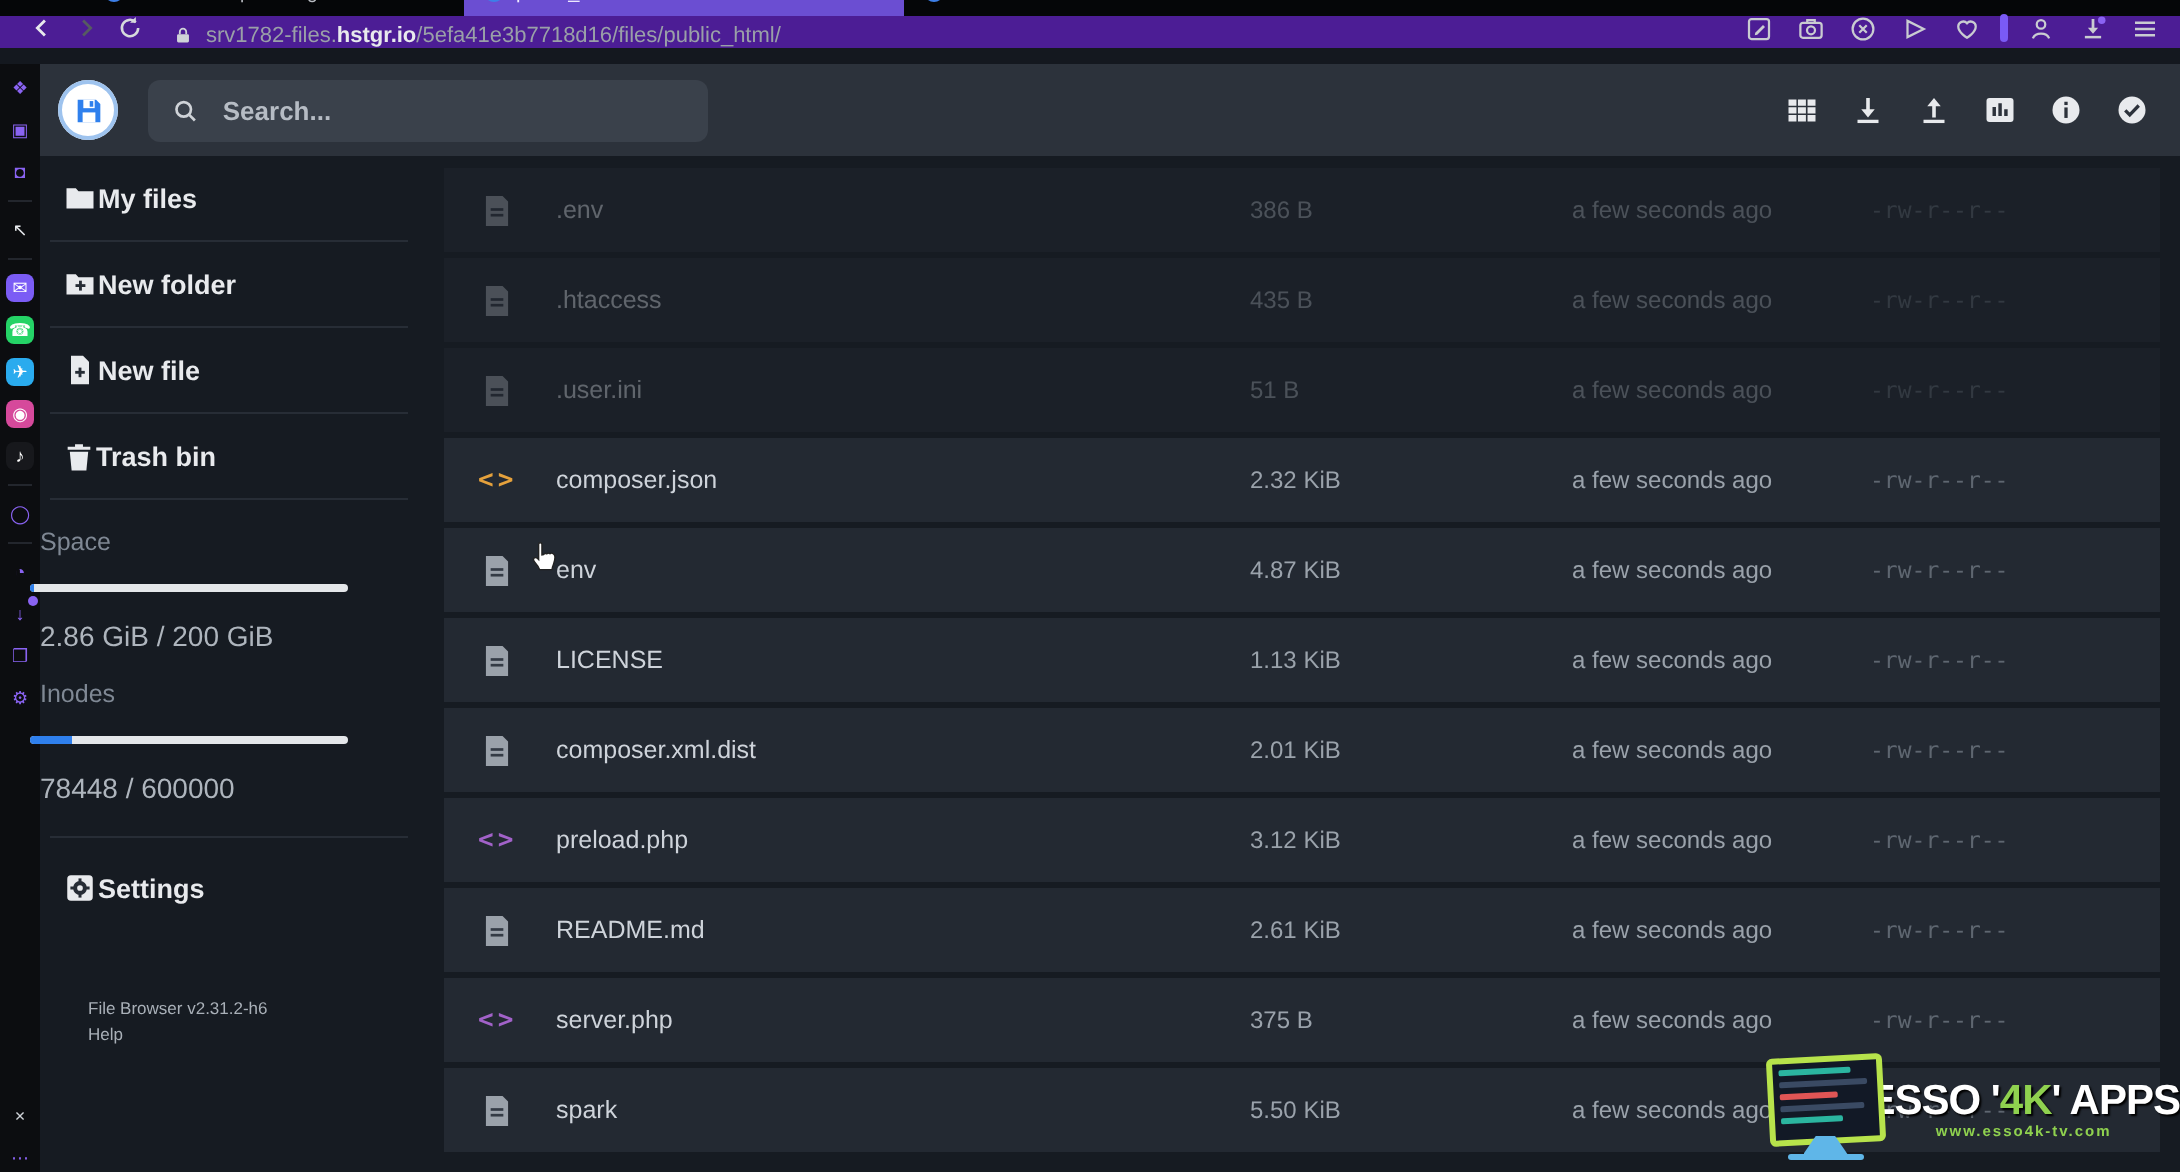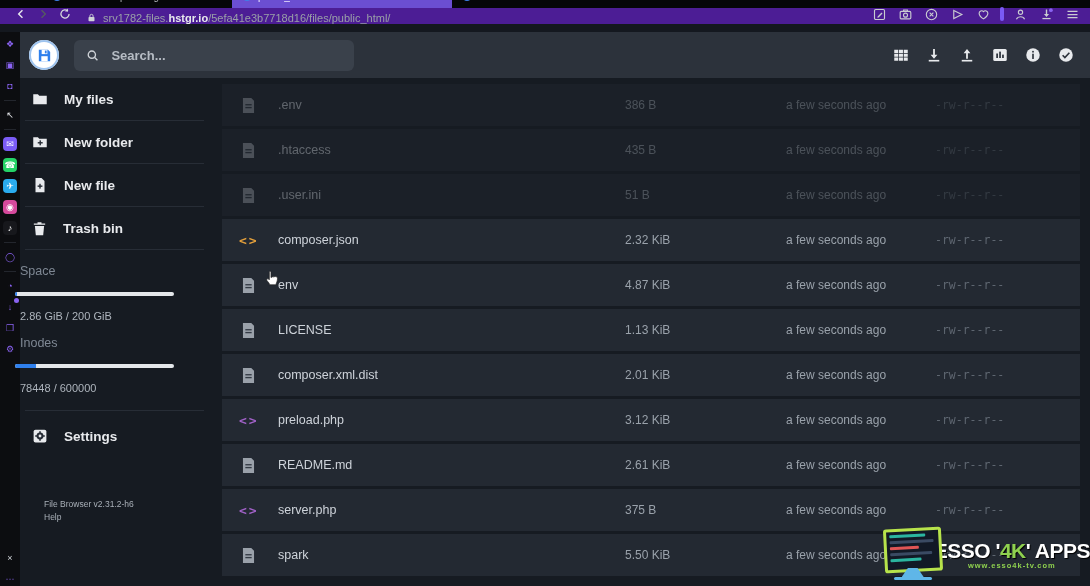--- a/index.html
+++ b/index.html
@@ -31,27 +31,27 @@
   #appheader{position:absolute;left:0;top:0;width:100%;height:46px;background:#2c323b;display:flex;align-items:center}
   #logo{width:30px;height:30px;border-radius:50%;background:#fff;margin-left:9px;display:flex;align-items:center;justify-content:center;box-shadow:0 0 0 2px #9ec3ee inset}
   #searchbox{margin-left:15px;width:280px;height:31px;background:#3a414b;border-radius:6px;display:flex;align-items:center;gap:10px;padding:0 12px;box-sizing:border-box}
   #searchbox input{background:transparent;border:none;outline:none;color:#dfe3e8;font-size:13px;font-family:"Liberation Sans",sans-serif;width:100%}
   #searchbox input::placeholder{color:#b6bcc4;font-weight:bold}
   #header-icons{margin-left:auto;display:flex;align-items:center;gap:13px;padding-right:14px}
   .hbtn{width:20px;height:20px;display:flex;align-items:center;justify-content:center}
 
   
   #sidebar{position:absolute;left:0;top:46px;width:196px;bottom:0}
-  .side-item{display:flex;align-items:center;gap:15px;height:42px;padding-left:11px;color:#e8eaed;font-size:13.5px;font-weight:bold}
+  .side-item{display:flex;align-items:center;height:42px;padding-left:11px;color:#e8eaed;font-size:13.5px;font-weight:bold}
   .side-sep{height:1px;background:#272d36;margin:0 12px 0 5px}
   .side-section{margin-top:14px}
   .sec-label{color:#7f8894;font-size:12.5px}
   .bar{width:159px;height:4px;background:#e4e7ea;border-radius:2px;margin:14px 0 0 -5px;position:relative;overflow:hidden}
   .bar-fill{position:absolute;left:0;top:0;bottom:0;background:#2f80ed}
-  .usage{color:#aeb5bd;font-size:11px;margin-top:14px}
+  .usage{color:#aeb5bd;font-size:14px;margin-top:14px}
   #side-bottom{position:absolute;left:24px;top:420px;color:#a9b0b8;font-size:8.5px;line-height:1.5}
 
   
   #content{position:absolute;left:196px;top:46px;right:0;bottom:0;padding:6px 10px 0 6px;box-sizing:border-box}
   .frow{height:42px;margin-bottom:3px;background:#232932;display:grid;grid-template-columns:56px 347px 161px 149px 1fr;align-items:center}
   .frow.hiddenfile{opacity:.4}
   .fcell-icon{padding-left:17px;display:flex;align-items:center}
   .fname{color:#ced3da;font-size:12.5px}
   .fsize,.ftime{color:#9aa2ab;font-size:12px}
   .fperm{color:#5e6670;font-size:11.5px;font-family:"DejaVu Sans Mono",monospace}

